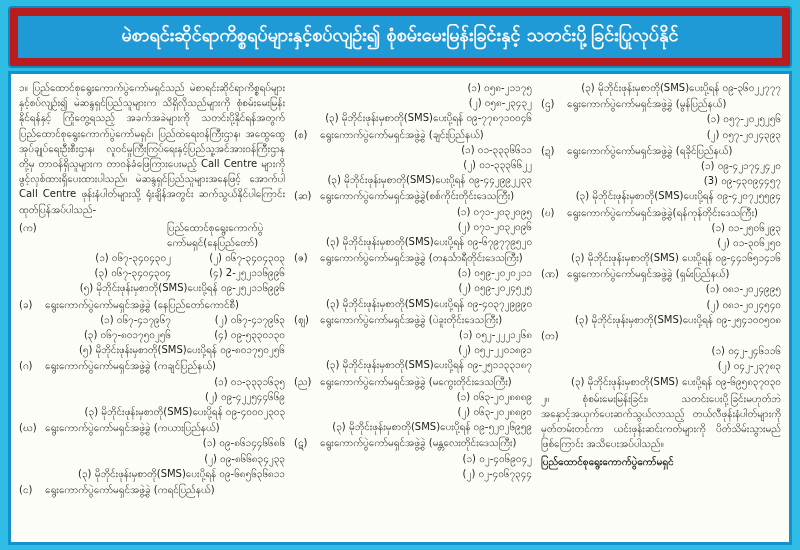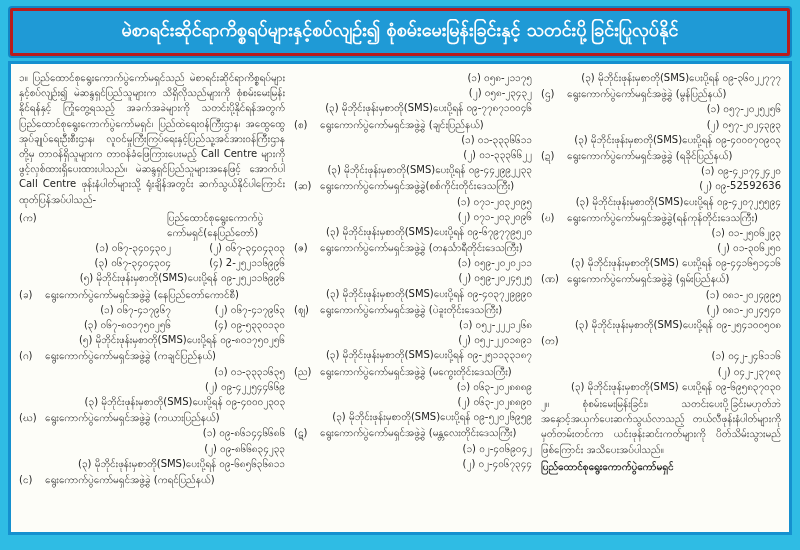--- a/index.html
+++ b/index.html
@@ -4,21 +4,21 @@
 <style>
   * { margin:0; padding:0; box-sizing:border-box; }
   html,body { width:800px; height:550px; }
   body {
     font-family: "DejaVu Sans", "Liberation Sans", sans-serif;
     background:#2fbce4;
   }
   .page { width:800px; height:550px; padding:6px 8px 8px; background:#2fbce4; }
   .title-box {
     background:#1f9ad6;
-    border:3px solid #b91c1c;
+    border:8px solid #b91c1c;
     box-shadow:0 0 0 2px #1186c5;
     border-radius:2px;
     margin:2px 2px 5px;
     padding:7px 4px 8px;
     text-align:center;
     color:#ffffff;
     font-weight:bold;
     font-size:18px;
     white-space:nowrap;
     overflow:hidden;
@@ -192,30 +192,29 @@
     <div class="col col3">
       <div class="ph">(၃) မိုဘိုင်းဖုန်းမှစာတို(SMS)ပေးပို့ရန် ၀၉-၃၆၀၂၂၇၇၇</div>
 
       <div class="sec">
         <div class="sec-head">
           <span class="lbl">(ဌ)</span>
           <span class="nm">ရွေးကောက်ပွဲကော်မရှင်အဖွဲ့ခွဲ (မွန်ပြည်နယ်)</span>
         </div>
         <div class="ph">(၁) ၀၅၇-၂၀၂၅၂၅၆</div>
         <div class="ph">(၂) ၀၅၇-၂၀၂၄၃၉၃</div>
-        <div class="ph">(၃) မိုဘိုင်းဖုန်းမှစာတို(SMS)ပေးပို့ရန် ၀၉-၄၀၀၀၇၀၉၀၃</div>
       </div>
 
       <div class="sec">
         <div class="sec-head">
           <span class="lbl">(ဍ)</span>
           <span class="nm">ရွေးကောက်ပွဲကော်မရှင်အဖွဲ့ခွဲ (ရခိုင်ပြည်နယ်)</span>
         </div>
         <div class="ph">(၁) ၀၉-၄၂၁၇၄၂၄၂၀</div>
-        <div class="ph">(၂) ၀၉-52592636</div>
+        <div class="ph">(3) ၀၉-၄၃၀၉၄၄၅၇</div>
         <div class="ph">(၃) မိုဘိုင်းဖုန်းမှစာတို(SMS)ပေးပို့ရန် ၀၉-၄၂၀၇၂၅၅၉၄</div>
       </div>
 
       <div class="sec">
         <div class="sec-head">
           <span class="lbl">(ဎ)</span>
           <span class="nm">ရွေးကောက်ပွဲကော်မရှင်အဖွဲ့ခွဲ(ရန်ကုန်တိုင်းဒေသကြီး)</span>
         </div>
         <div class="ph">(၁) ၀၁-၂၅၀၆၂၉၃</div>
         <div class="ph">(၂) ၀၁-၃၀၆၂၅၀</div>

